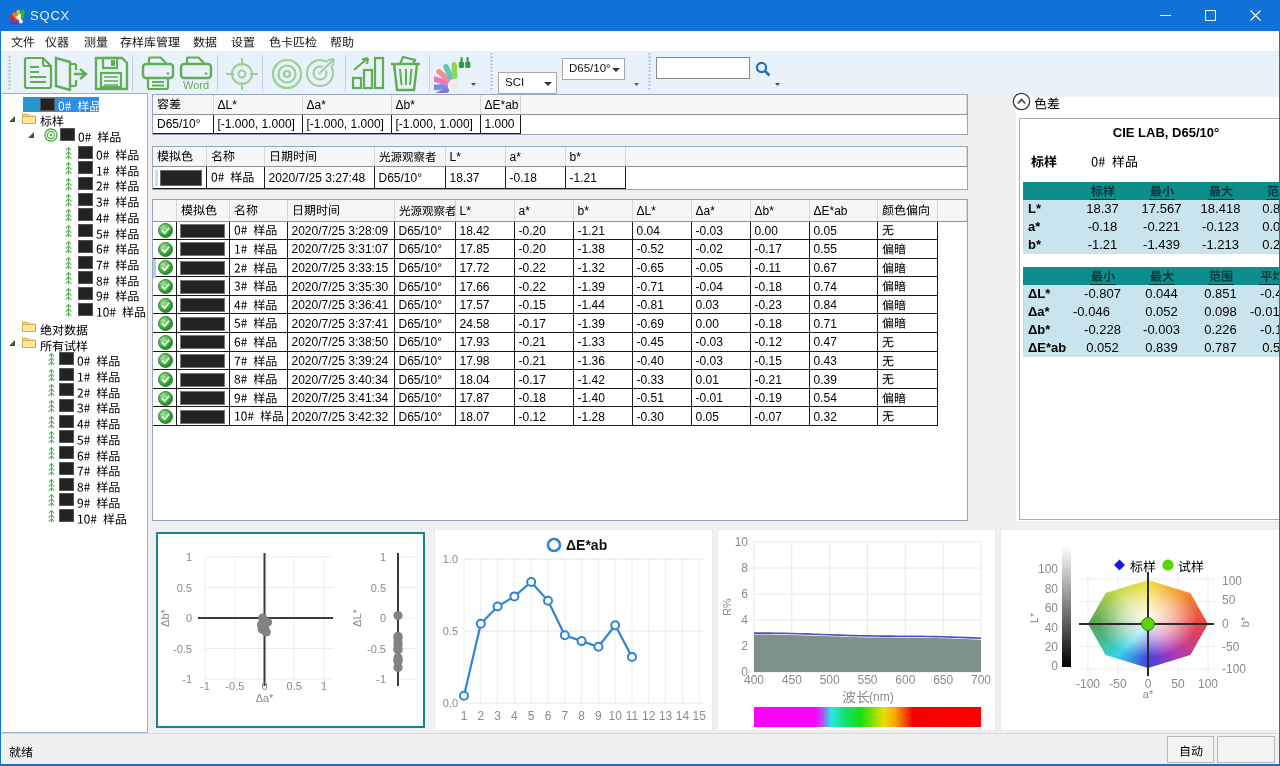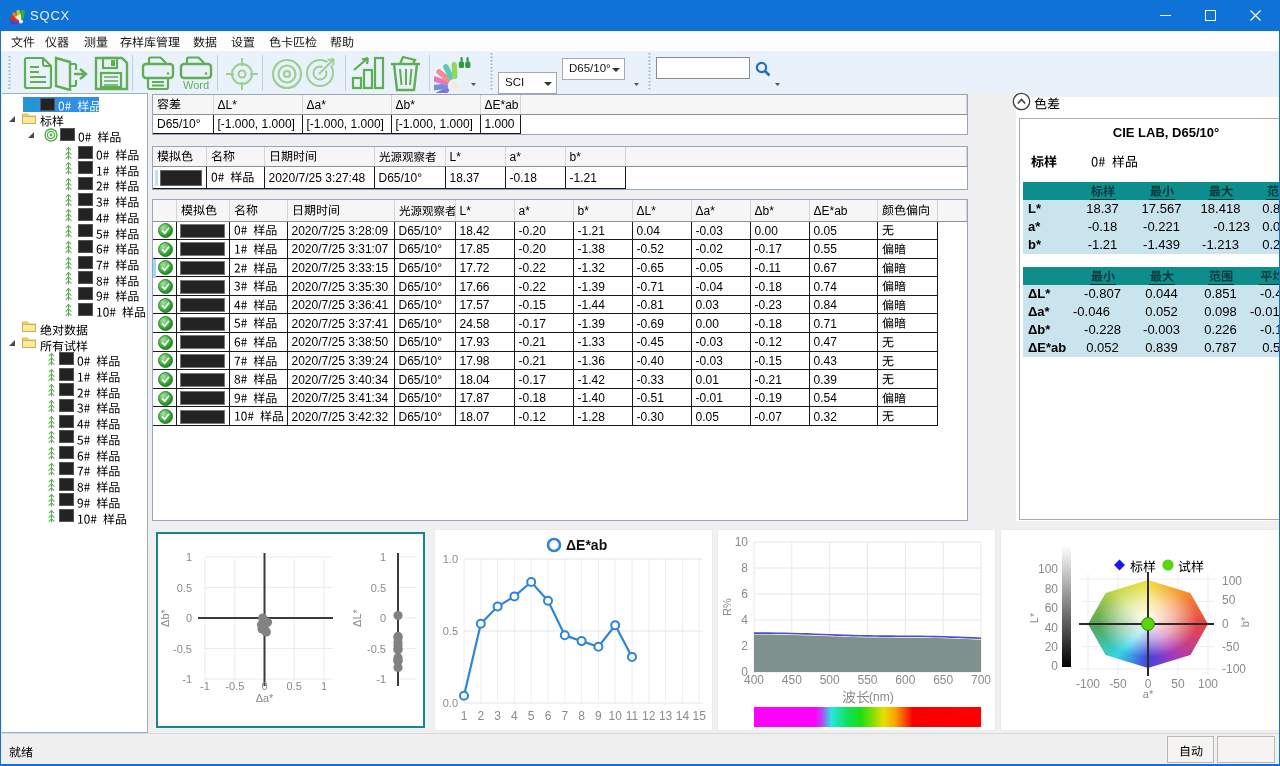--- a/index.html
+++ b/index.html
@@ -1464,21 +1464,21 @@
         <div style="width:50px;font-weight:bold;padding:1px 0 0 5px">L*</div>
         <div style="width:59px;text-align:center;padding-top:1px">18.37</div>
         <div style="width:59px;text-align:center;padding-top:1px">17.567</div>
         <div style="width:59px;text-align:center;padding-top:1px">18.418</div>
         <div style="width:57px;text-align:center;padding-top:1px">0.851</div>
       </div>
       <div class="teallight" style="height:18px;display:flex;font-size:13px">
         <div style="width:50px;font-weight:bold;padding:1px 0 0 5px">a*</div>
         <div style="width:59px;text-align:center;padding-top:1px">-0.18</div>
         <div style="width:59px;text-align:center;padding-top:1px">-0.221</div>
-        <div style="width:59px;text-align:right;padding-top:1px">-0.123</div>
+        <div style="width:59px;text-align:center;padding-top:1px">-0.123</div>
         <div style="width:57px;text-align:center;padding-top:1px">0.098</div>
       </div>
       <div class="teallight" style="height:18px;display:flex;font-size:13px">
         <div style="width:50px;font-weight:bold;padding:1px 0 0 5px">b*</div>
         <div style="width:59px;text-align:center;padding-top:1px">-1.21</div>
         <div style="width:59px;text-align:center;padding-top:1px">-1.439</div>
         <div style="width:59px;text-align:center;padding-top:1px">-1.213</div>
         <div style="width:57px;text-align:center;padding-top:1px">0.226</div>
       </div>
     </div>

